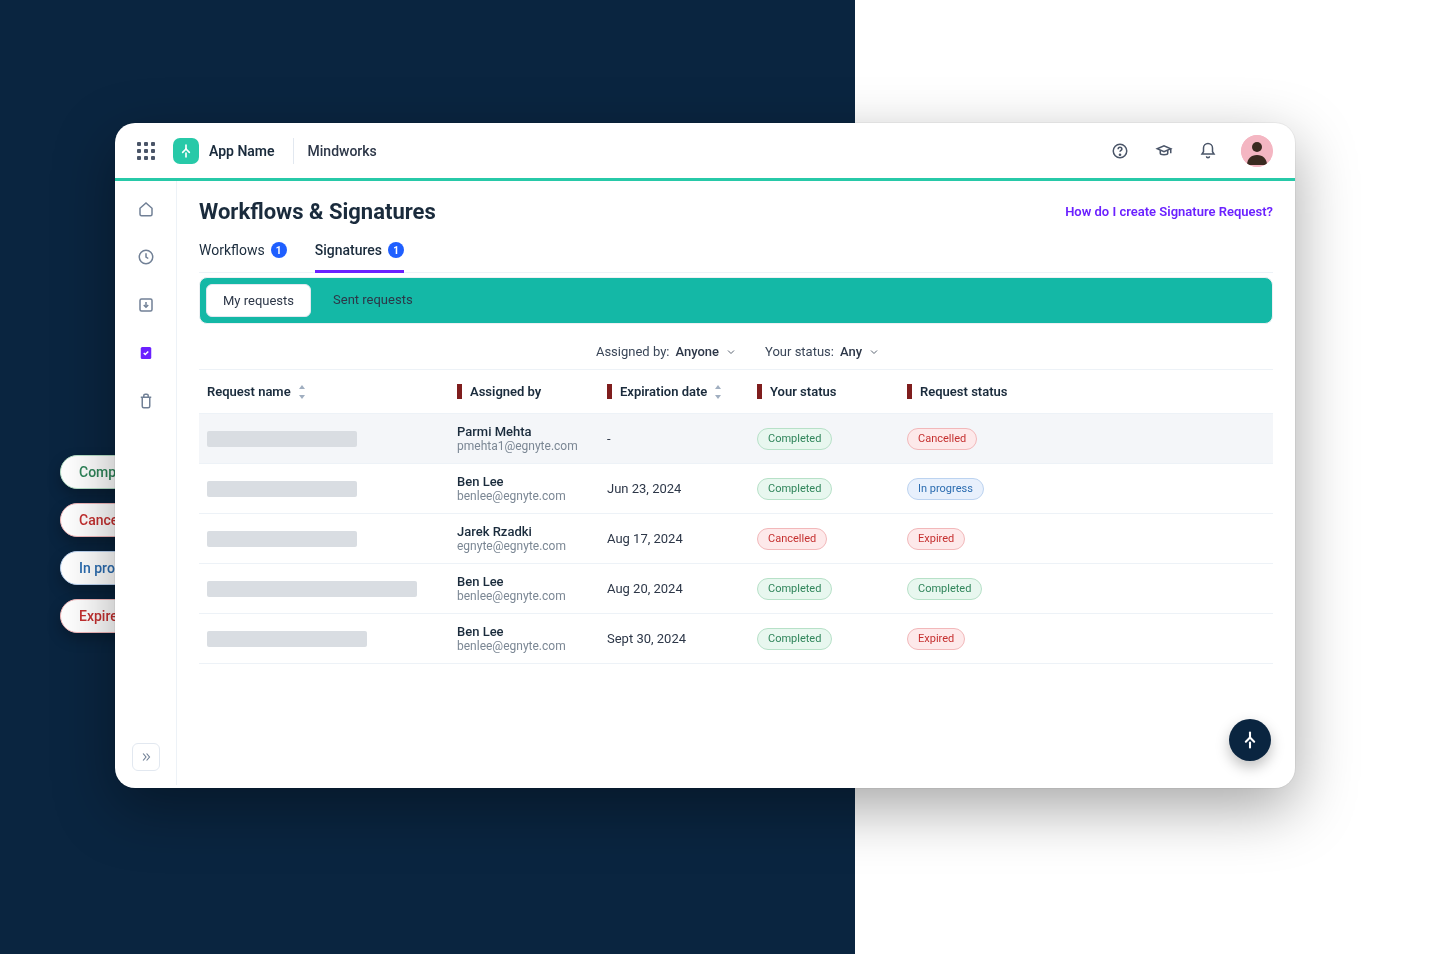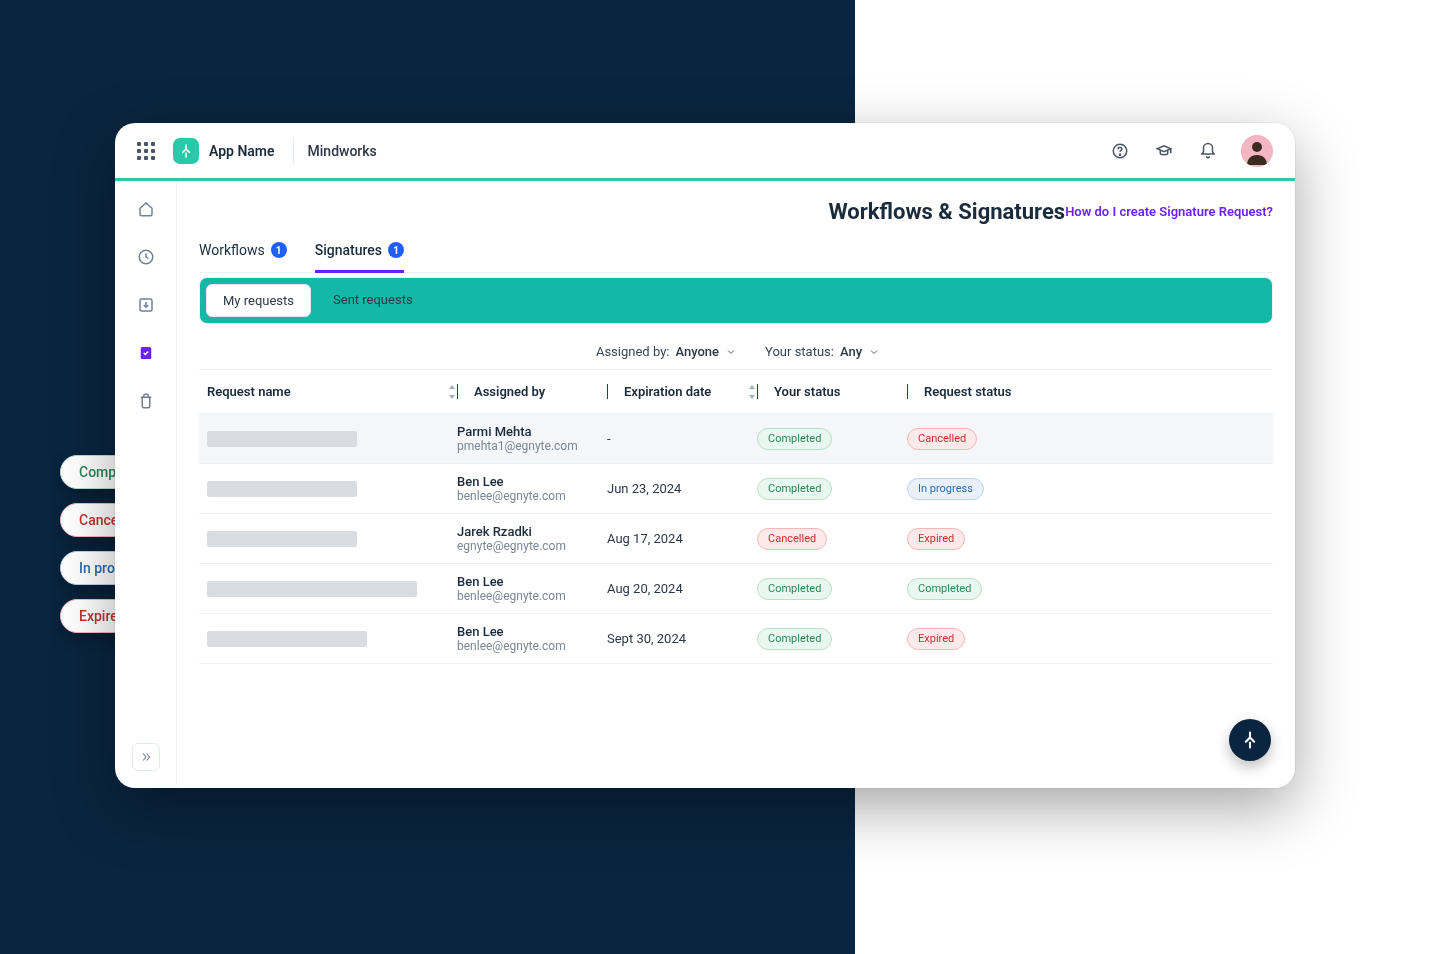--- a/index.html
+++ b/index.html
@@ -119,21 +119,21 @@
 
   .content {
     flex: 1;
     padding: 18px 22px 0 22px;
     overflow: auto;
     position: relative;
   }
   .content-head {
     display: flex;
     align-items: center;
-    justify-content: flex-end;
+    justify-content: space-between;
   }
   .page-title {
     font-size: 22px; font-weight: 700; color: #1a2b3c;
   }
   .help-link {
     font-size: 13px; color: #6b21ff; font-weight: 600; cursor: pointer;
   }
 
   
   .tabs {
@@ -194,22 +194,22 @@
   
   .table { width: 100%; }
   .thead {
     display: grid;
     grid-template-columns: 250px 150px 150px 150px 1fr;
     padding: 14px 8px;
     border-top: 1px solid #edf2f7;
     border-bottom: 1px solid #edf2f7;
     font-size: 13px; font-weight: 600; color: #1a2b3c;
   }
-  .th { display: flex; align-items: center; gap: 6px; justify-content: space-between; }
-  .th.div-left { border-left: 1px solid #7f1d1d; padding-left: 16px; }
+  .th { display: flex; align-items: center; gap: 6px; }
+  .th.div-left { border-left: 5px solid #7f1d1d; padding-left: 8px; }
   .sort-ic { width: 10px; height: 14px; color: #a0aec0; }
   .trow {
     display: grid;
     grid-template-columns: 250px 150px 150px 150px 1fr;
     padding: 10px 8px;
     border-bottom: 1px solid #edf2f7;
     align-items: center;
   }
   .trow.sel { background: #f4f6f9; }
   .skel {

